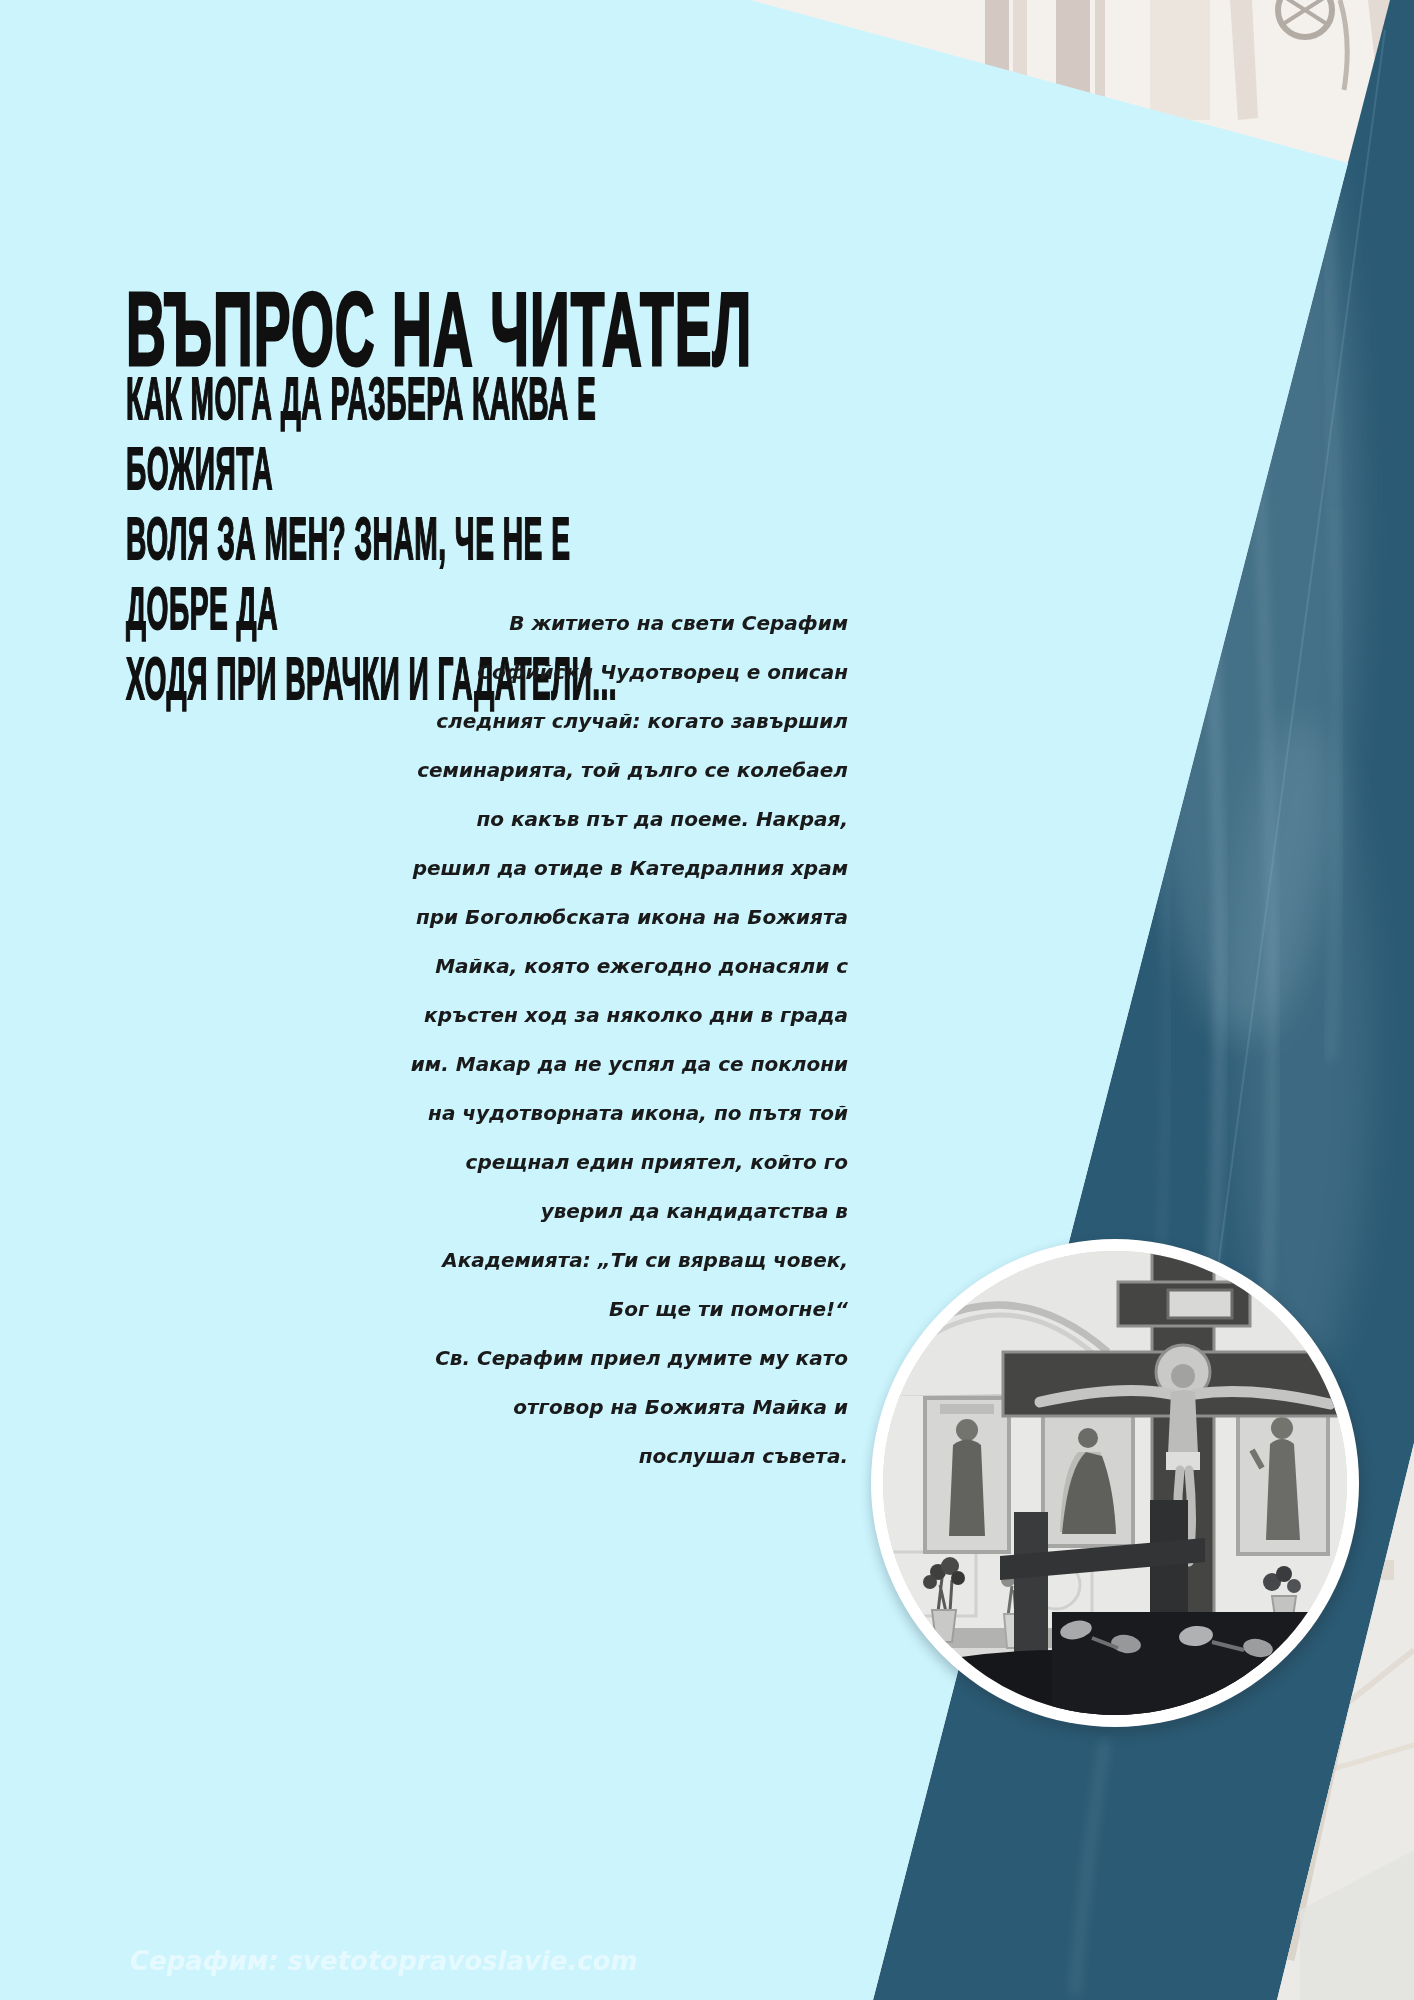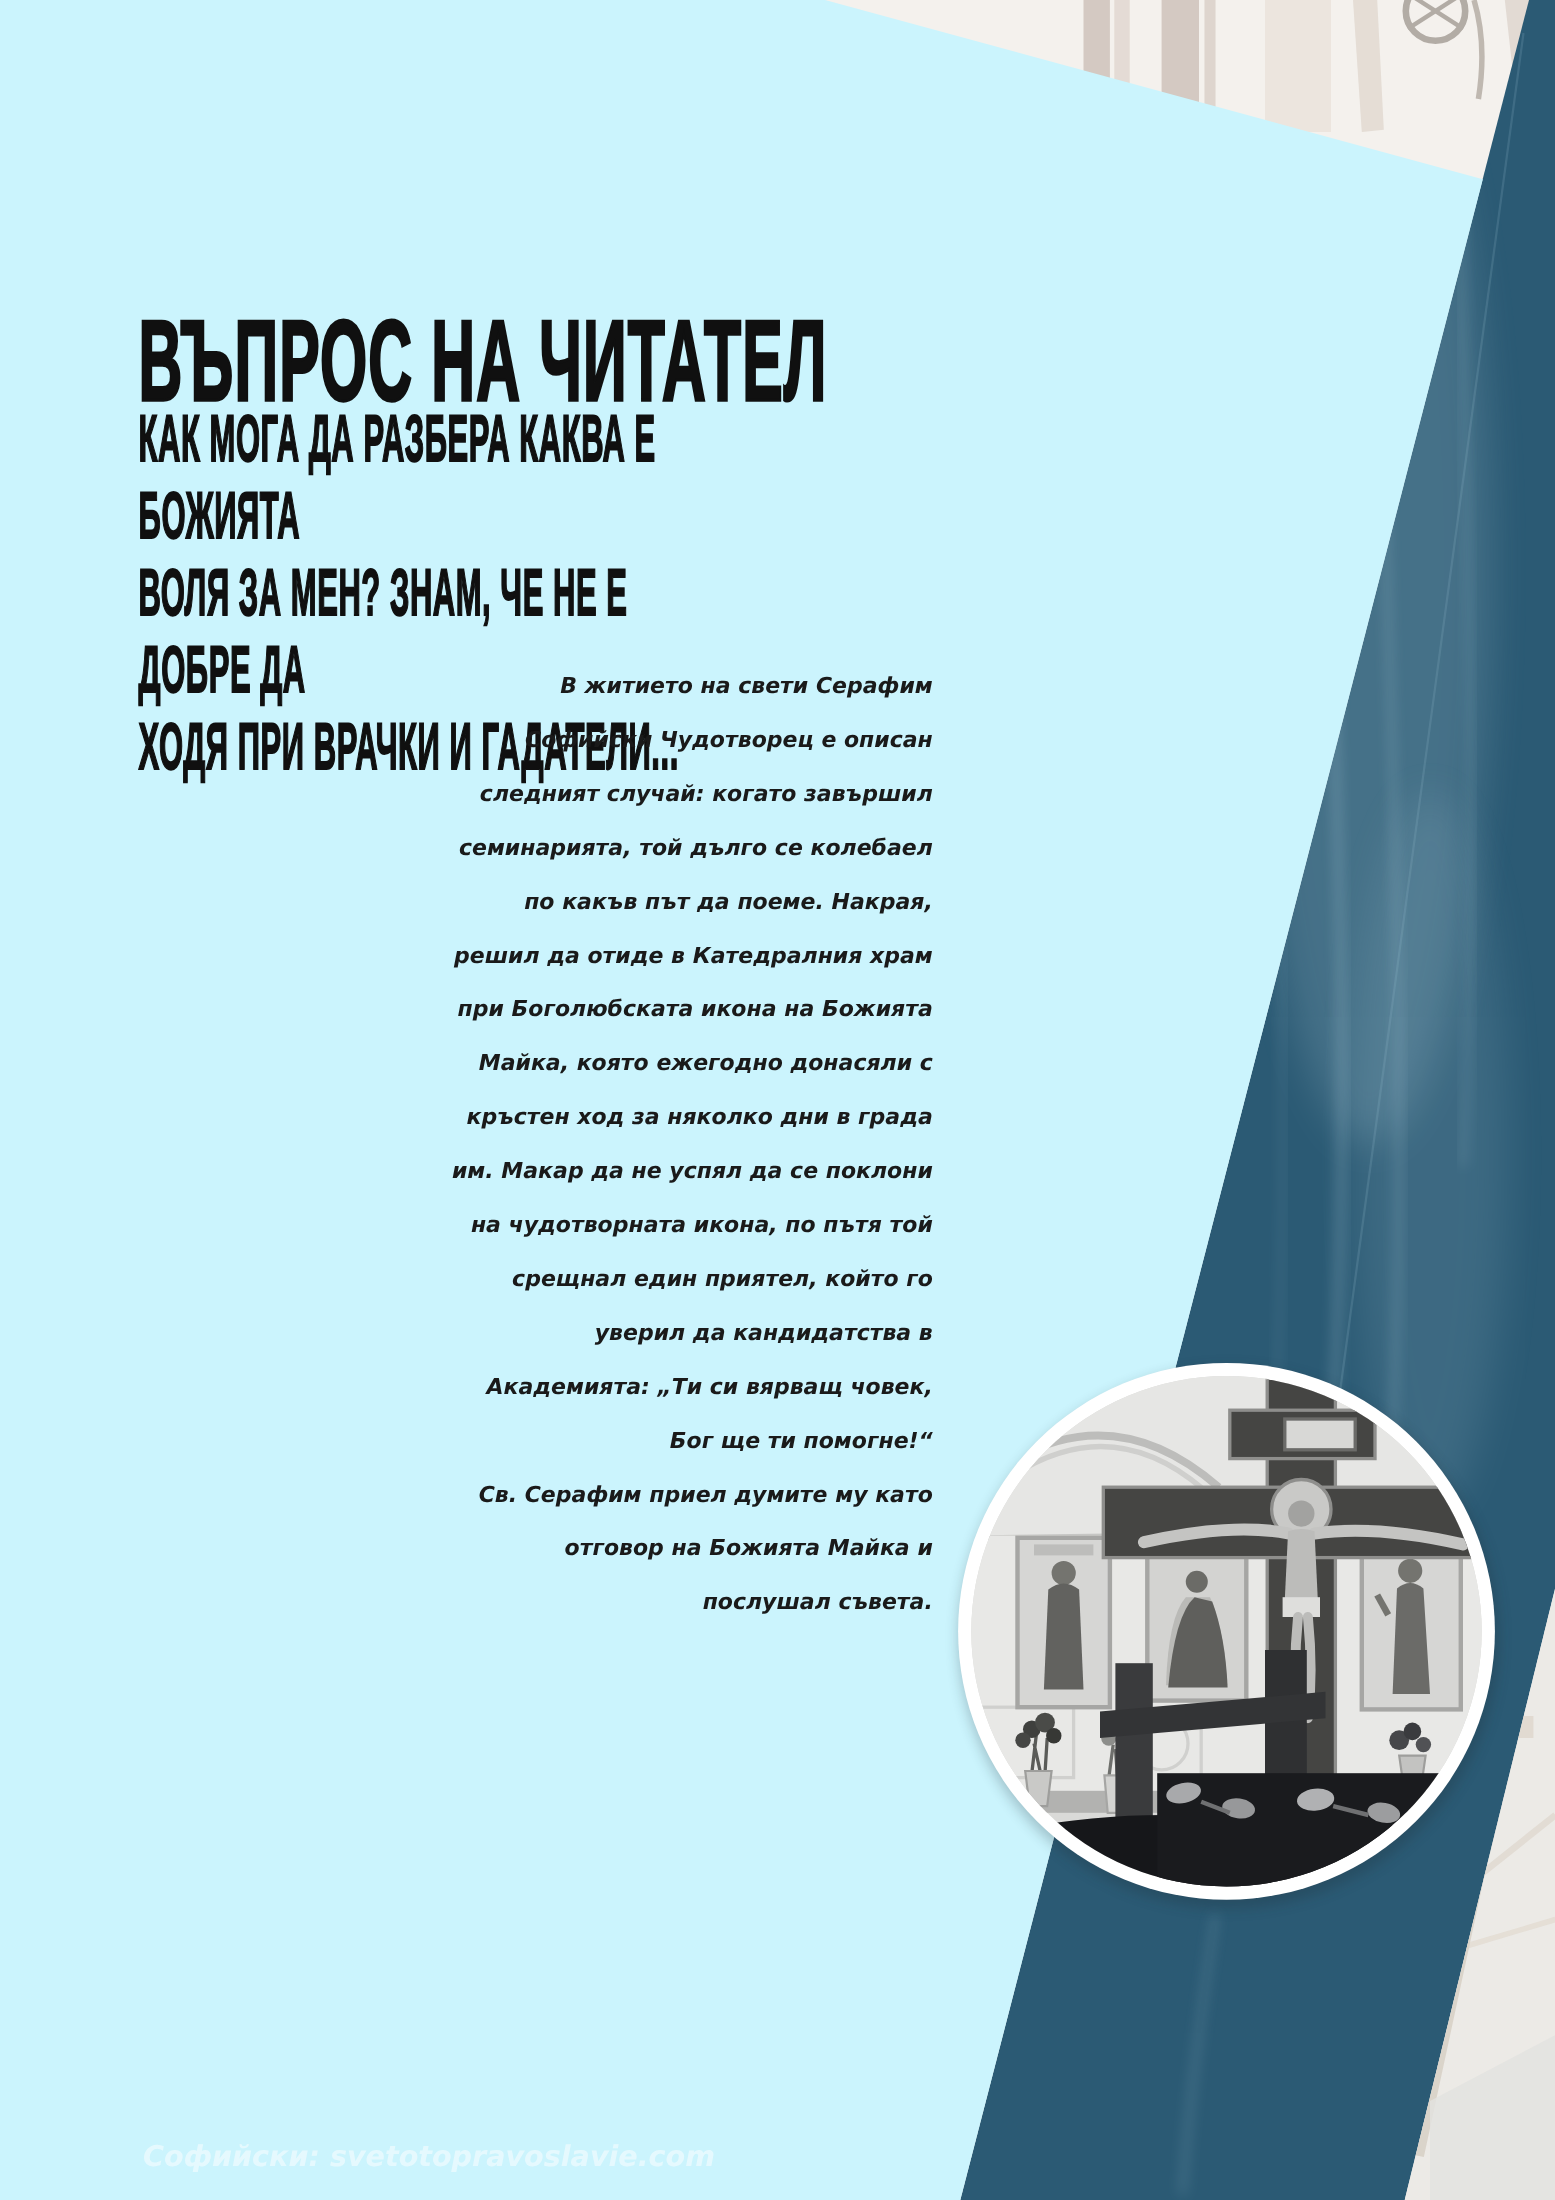--- a/index.html
+++ b/index.html
@@ -221,16 +221,16 @@
 на чудотворната икона, по пътя той
 срещнал един приятел, който го
 уверил да кандидатства в
 Академията: „Ти си вярващ човек,
 Бог ще ти помогне!“
 Св. Серафим приел думите му като
 отговор на Божията Майка и
 послушал съвета.</div>
 
 
-    <div class="source" style="color: rgb(255, 255, 255);">Софийски: svetotopravoslavie.com</div>
+    <div class="source" style="color: rgb(255, 255, 255);">Серафим: svetotopravoslavie.com</div>
   </div>
 
 </div>
 
 </body></html>

